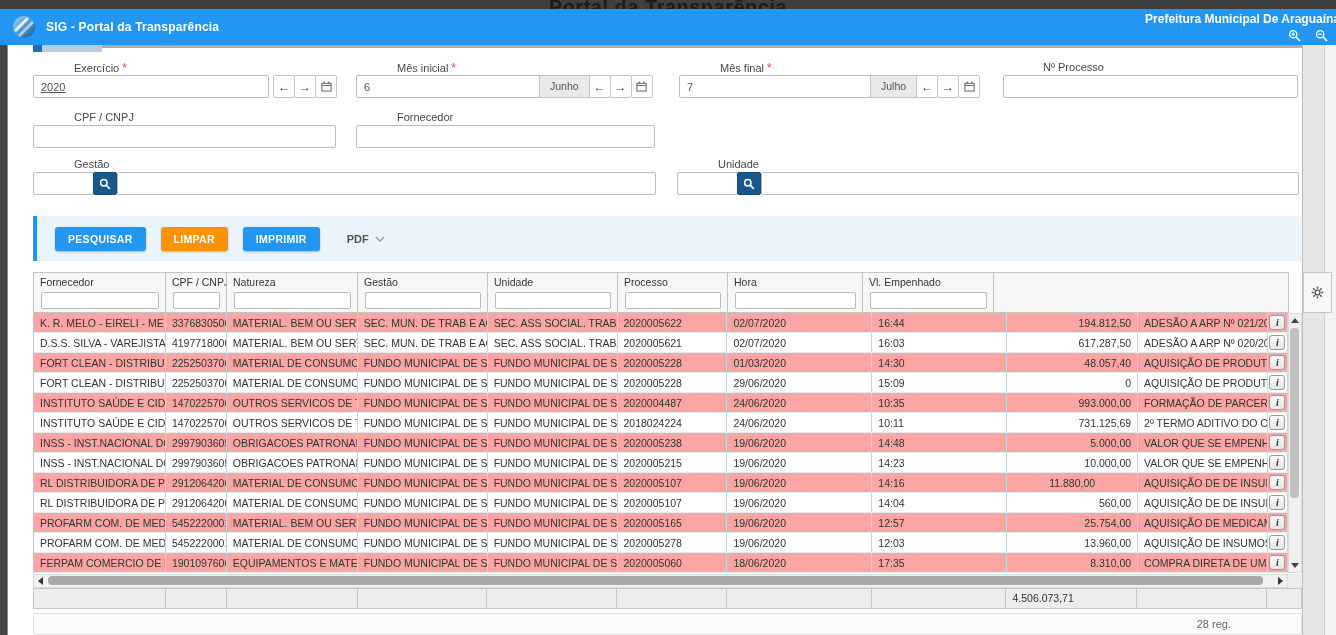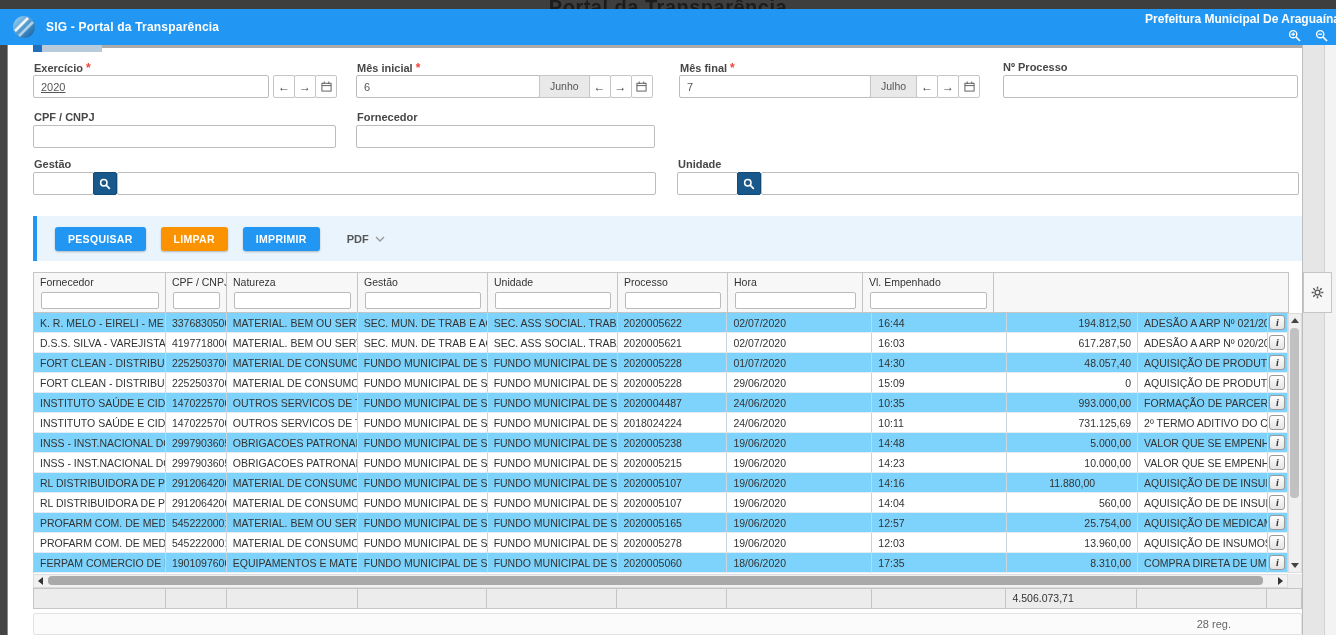--- a/index.html
+++ b/index.html
@@ -21,21 +21,21 @@
   #tab-strip { left:0; top:45px; width:1336px; height:7px; background:#fff; }
   #tab-blue { left:33px; top:0; width:9px; height:7px; background:#1e6fbf; }
   #tab-lite { left:42px; top:0; width:60px; height:7px; background:#b9cbdb; }
   #tab-line { left:102px; top:0; width:1234px; height:3px; background:#ababab; }
 
   #left-strip { left:0; top:45px; width:8px; height:590px; background:#454545; border-right:1px solid #8a8a8a; }
   #right-gutter { left:1302px; top:45px; width:34px; height:590px; background:#e6e6e6; border-left:1px solid #bdbdbd; }
   #right-inner { left:1324px; top:45px; width:12px; height:590px; background:#f3f3f3; border-left:1px solid #d2d2d2; }
 
   
-  .flabel { font-size:11px; font-weight:bold; color:#474747; white-space:nowrap; }
+  .flabel { font-size:11px; font-weight:normal; color:#474747; white-space:nowrap;margin-left:40px; }
   .req { color:#f04438; font-size:12px; margin-left:3px; }
   .txt { height:23px; border:1px solid #bdbdbd; border-radius:2px; font-size:11px; color:#555; padding:0 7px; font-family:inherit; background:#fff; }
   .group { display:flex; align-items:flex-start; }
   .stepbtn { width:22px; height:23px; border:1px solid #c6c6c6; background:#fff; display:flex; align-items:center; justify-content:center; font-size:12px; color:#444; border-radius:2px; margin-left:-1px; cursor:pointer; }
   .month-addon { height:23px; line-height:21px; padding:0 10px; background:#e9e9e9; border:1px solid #c6c6c6; font-size:10.5px; color:#555; margin-left:-1px; }
   .lookup { width:24px; height:23px; background:#19588a; border:1px solid #134a75; display:flex; align-items:center; justify-content:center; border-radius:2px; margin-left:-1px; cursor:pointer; }
 
   
   #action-bar { left:33px; top:216px; width:1269px; height:45px; background:#eaf4fd; border-left:4px solid #2196f3; display:flex; align-items:center; gap:15px; padding-left:18px; }
   .btn { height:24px; padding:0 13px; border:none; border-radius:3px; color:#fff; font-weight:bold; font-size:10.5px; letter-spacing:.3px; box-shadow:0 1px 2px rgba(0,0,0,.25); font-family:inherit; cursor:pointer; }
@@ -45,21 +45,21 @@
   
   #table-header { left:33px; top:272px; width:1256px; height:41px; background:#f7f7f7; border:1px solid #c5c5c5; display:flex; }
   .hcell { border-right:1px solid #c5c5c5; padding-top:3px; overflow:hidden; }
   .hcell:last-child { border-right:none; }
   .hlabel { font-size:10.5px; color:#333; padding:0 6px; height:15px; white-space:nowrap; overflow:hidden; }
   .hfilter { display:block; margin:1px auto 0; width:calc(100% - 13px); height:17px; border:1px solid #bbb; border-radius:2px; font-family:inherit; font-size:10px; padding:0 4px; }
   #gear-cell { left:1303px; top:272px; width:29px; height:41px; background:#f7f7f7; border:1px solid #c5c5c5; display:flex; align-items:center; justify-content:center; cursor:pointer; }
 
   #table-body { left:33px; top:313px; width:1255px; height:260px; border-left:1px solid #c5c5c5; overflow:hidden; background:#fff; }
   .trow { display:flex; height:20px; line-height:20px; background:#fff; }
-  .trow.stripe { background:#7dd3fc; }
+  .trow.stripe { background:#fca5a5; }
   .tcell { padding:0 6px; font-size:10.5px; color:#333; white-space:nowrap; overflow:hidden; border-right:1px solid #c9d4dd; border-bottom:1px solid #e4ebf1; }
   .tcell.num { text-align:right; }
   .icol { display:flex; align-items:center; justify-content:center; padding:0; }
   .ibtn { width:16px; height:15px; border:1px solid #9a9a9a; border-radius:3px; background:linear-gradient(#fdfdfd,#e4e4e4); font-family:"Liberation Serif",serif; font-style:italic; font-weight:bold; font-size:10px; color:#333; line-height:13px; text-align:center; cursor:pointer; }
 
   
   #vscroll { left:1288px; top:313px; width:14px; height:260px; background:#f0f0f0; border:1px solid #dcdcdc; }
   #vthumb { position:absolute; left:1.5px; top:15px; width:9px; height:170px; background:#c1c1c1; border-radius:4px; }
   .sb-btn { position:absolute; left:0; width:12px; height:13px; display:flex; align-items:center; justify-content:center; cursor:pointer; }
   .tri-up { width:0; height:0; border:4px solid transparent; border-bottom:5px solid #444; margin-top:-4px; }
@@ -313,21 +313,21 @@
         <div class="ibtn">i</div>
       </div>
     </div>
     <div class="trow stripe">
       <div class="tcell" style="width: 132px;">FORT CLEAN - DISTRIBUID...</div>
       <div class="tcell" style="width: 61px;">2252503700...</div>
       <div class="tcell" style="width: 131px;">MATERIAL DE CONSUMO</div>
       <div class="tcell" style="width: 130px;">FUNDO MUNICIPAL DE SAU...</div>
       <div class="tcell" style="width: 130px;">FUNDO MUNICIPAL DE SAU...</div>
       <div class="tcell" style="width: 110px;">2020005228</div>
-      <div class="tcell" style="width: 145px;">01/07/2020</div>
+      <div class="tcell" style="width: 145px;">01/03/2020</div>
       <div class="tcell" style="width: 135px;">14:30</div>
       <div class="tcell num" style="width: 131px;">48.057,40</div>
       <div class="tcell" style="width: 130px;">AQUISIÇÃO DE PRODUTOS ...</div>
       <div class="tcell icol" style="width: 20px;">
         <div class="ibtn">i</div>
       </div>
     </div>
     <div class="trow">
       <div class="tcell" style="width: 132px;">FORT CLEAN - DISTRIBUID...</div>
       <div class="tcell" style="width: 61px;">2252503700...</div>

